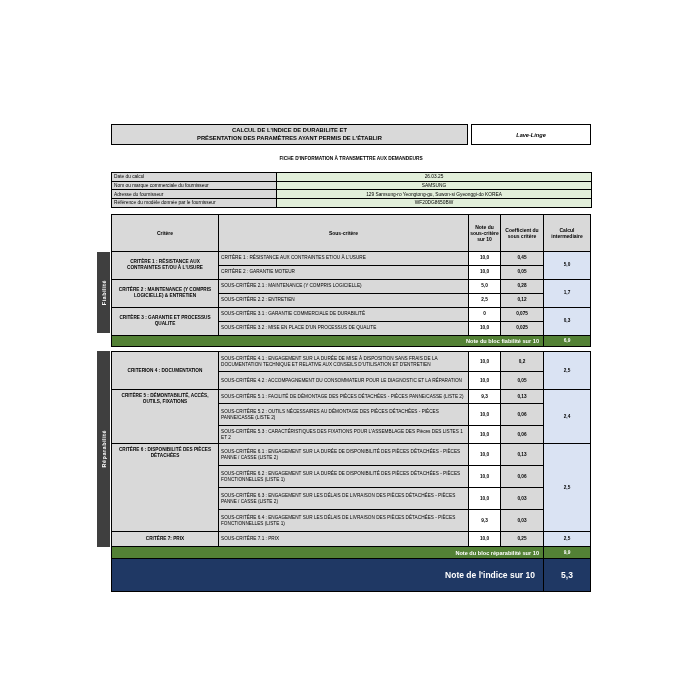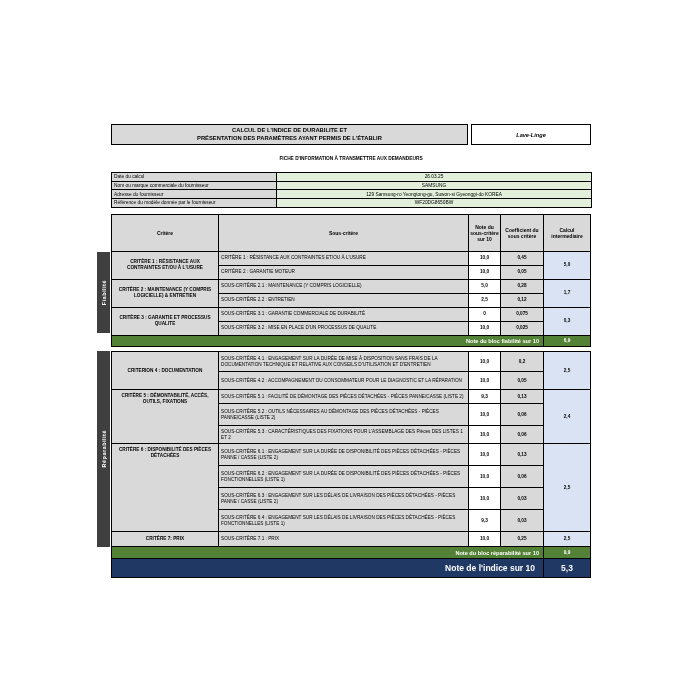--- a/index.html
+++ b/index.html
@@ -66,21 +66,21 @@
   td.calc { background: #dae3f3; text-align: center; font-weight: bold; vertical-align: middle; }
 
   tr.h14 { height: 14px; } tr.h15 { height: 15px; } tr.h18 { height: 18px; }
   tr.h20 { height: 20px; } tr.h22 { height: 22px; }
 
   tr.bloc-note { height: 11.5px; }
   tr.bloc-note td { background: #538135; color: #fff; font-weight: bold; }
   td.bn-label { text-align: right; font-size: 5.6px; padding-right: 4px; }
   td.bn-value { text-align: center; font-size: 4.8px; }
 
-  tr.index-row { height: 19px; }
+  tr.index-row { height: 33px; }
   tr.index-row td { background: #1f3864; color: #fff; font-weight: bold; }
   td.ix-label { text-align: right; font-size: 8.5px; padding-right: 8px; }
   td.ix-value { text-align: center; font-size: 8.5px; }
 </style>
 </head>
 <body>
 
 <div class="canvas">
 
   <div class="band band-fiab">

